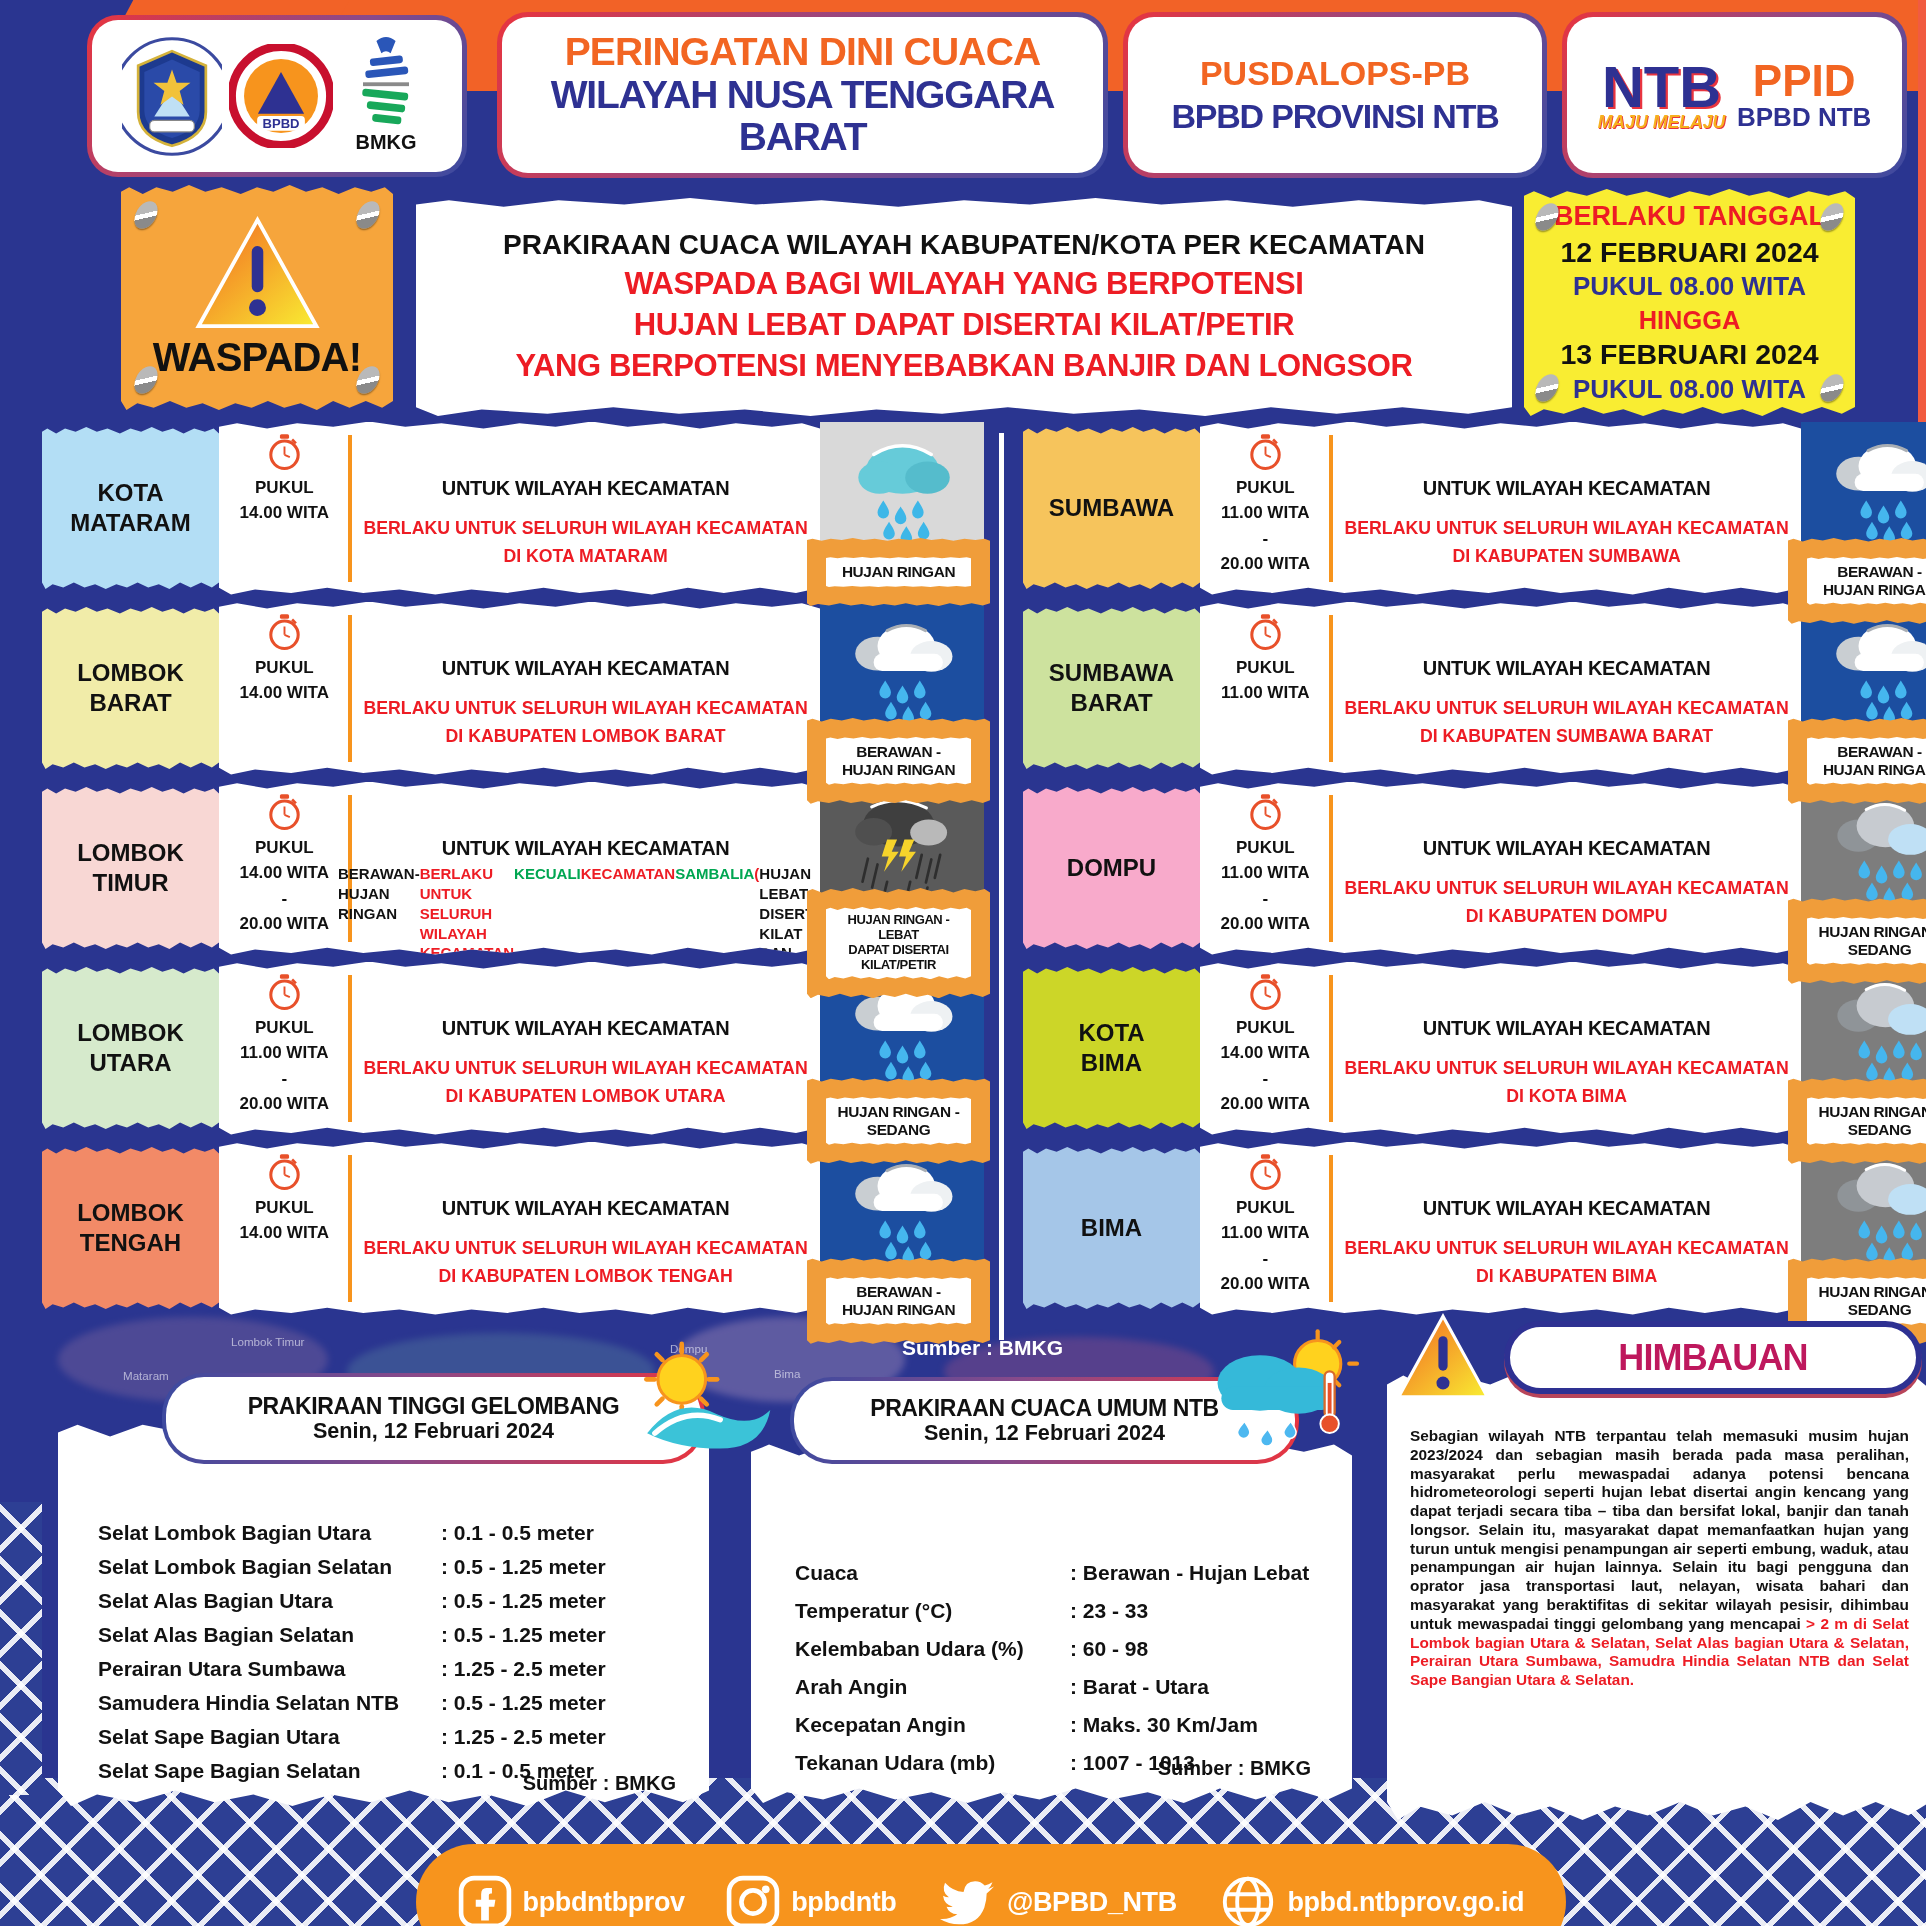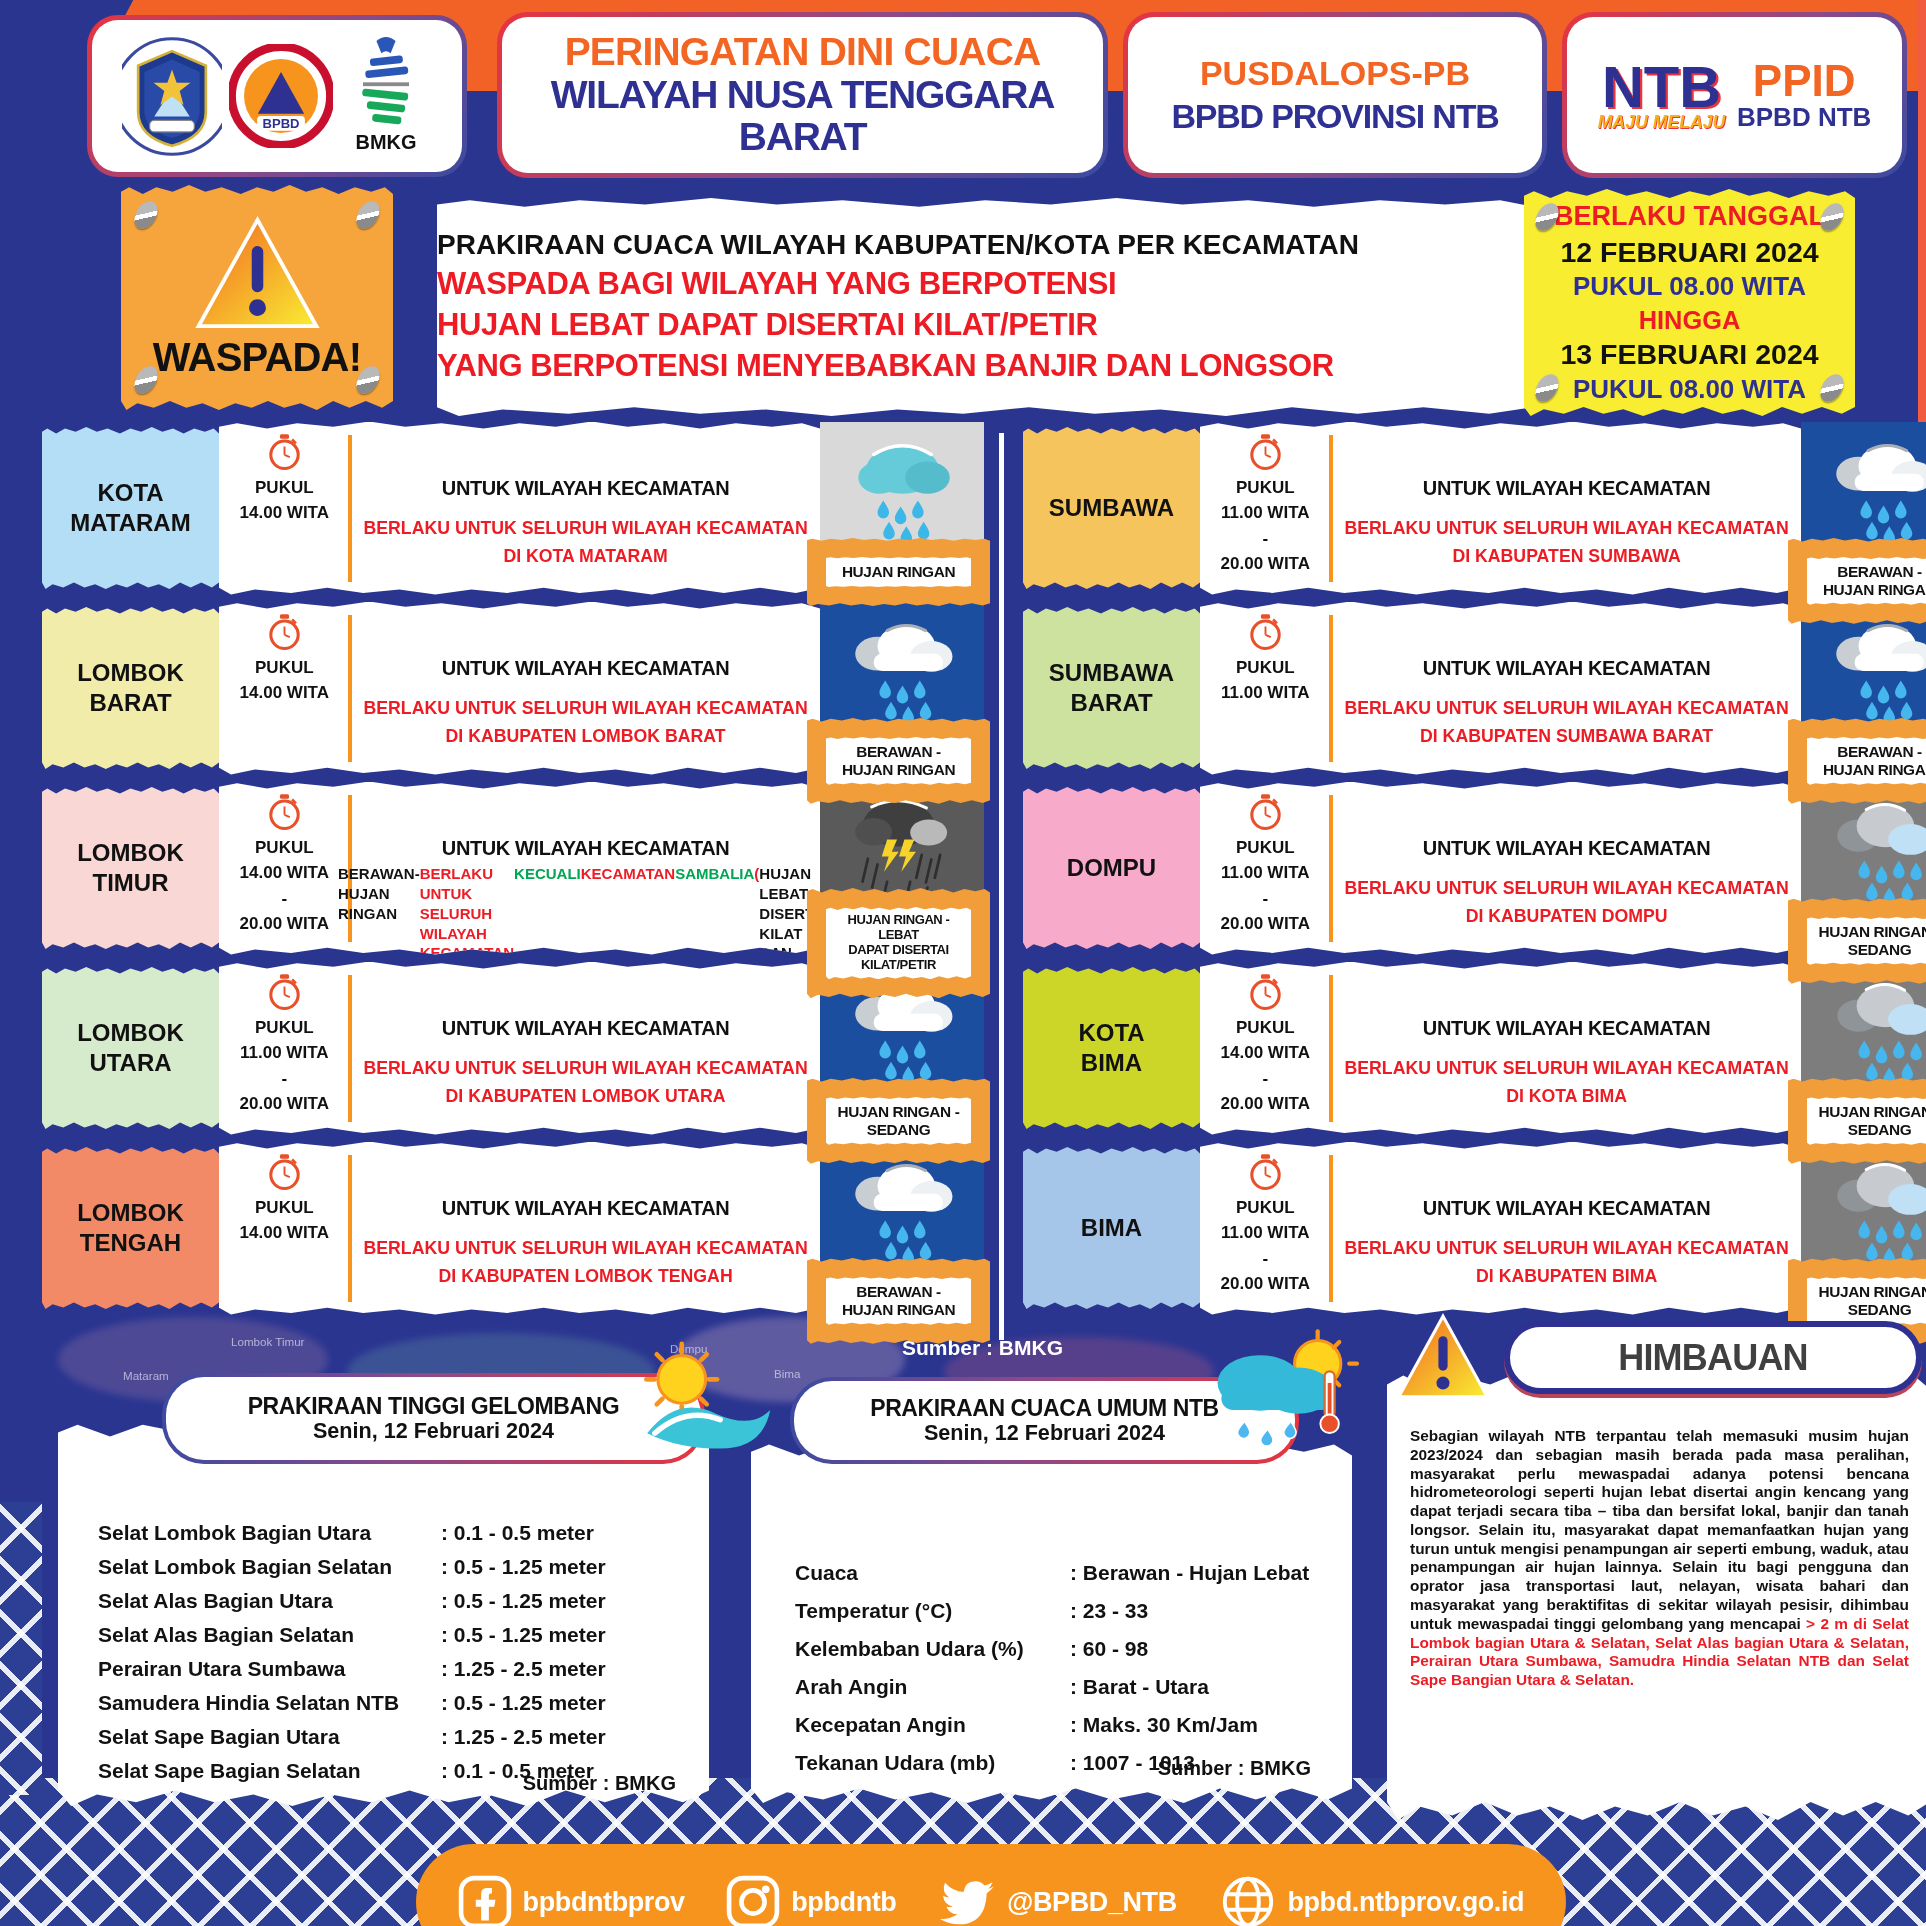--- a/index.html
+++ b/index.html
@@ -23,21 +23,21 @@
   .rightp{top:11.6px;left:1562px;width:335px;height:156px;gap:11.6px;}
   .ntblogo{display:flex;flex-direction:column;align-items:center;line-height:.95;}
   .ntblogo .ntb{font-size:58px;font-weight:800;color:#2e3192;text-shadow:2.3px 1.5px 0 #e8343f;}
   .ntblogo .tag{font-size:17.7px;font-weight:800;font-style:italic;color:#f7b01e;text-shadow:0.8px 0.8px 0 #e8343f;}
   .ppid{display:flex;flex-direction:column;align-items:center;line-height:1.05;}
   .ppid .a{font-size:44px;font-weight:800;color:#f26522;}
   .ppid .b{font-size:26px;font-weight:800;color:#2e3192;}
   
   .waspada{top:185px;left:121px;width:272px;height:225px;background:#f6a53c;display:flex;flex-direction:column;align-items:center;justify-content:center;gap:3.1px;}
   .waspada .wlabel{font-size:40px;font-weight:800;color:#111;letter-spacing:-0.8px;}
-  .headline{top:198px;left:416px;width:1096px;height:218px;background:#fff;display:flex;flex-direction:column;align-items:flex-start;justify-content:center;text-align:center;line-height:1.32;margin-left:21px;}
+  .headline{top:198px;left:416px;width:1096px;height:218px;background:#fff;display:flex;flex-direction:column;align-items:center;justify-content:center;text-align:center;line-height:1.32;}
   .headline .h1{font-size:28px;font-weight:800;color:#111;}
   .headline .hr{font-size:31px;font-weight:800;color:#ed1c24;letter-spacing:-0.4px;}
   .validity{top:189px;left:1524px;width:331px;height:227px;background:#f9ed32;display:flex;flex-direction:column;align-items:center;justify-content:center;text-align:center;line-height:1.28;}
   .validity .v1{font-size:27px;font-weight:800;color:#ed1c24;}
   .validity .vd{font-size:28.5px;font-weight:800;color:#111;}
   .validity .vt{font-size:26px;font-weight:800;color:#2e3192;}
   .validity .vm{font-size:25.4px;font-weight:800;color:#ed1c24;}
   .screw{position:absolute;width:20px;height:30px;border-radius:50%;background:linear-gradient(135deg,#b9b9b9 45%,#fff 45% 58%,#8a8a8a 58%);transform:rotate(32deg);box-shadow:0.8px 1.2px 1.5px rgba(0,0,0,.35);}
   
   #cards-left{position:absolute;left:42px;top:427px;width:942px;}
@@ -84,21 +84,21 @@
   .weatherrows{top:1554px;left:795px;width:524px;}
   .drow{display:flex;font-weight:700;color:#111;}
   .waverows .drow{font-size:21px;line-height:34px;justify-content:center;}
   .weatherrows .drow{font-size:21px;line-height:38px;}
   .waverows .dn{flex:0 0 343px;} .weatherrows .dn{flex:0 0 275px;}
   .dv{flex:1;}
   .srcnote{position:absolute;font-size:20px;font-weight:800;color:#111;z-index:6;}
   .src-wave{top:1772px;left:98px;width:578px;text-align:right;}
   .src-weather{top:1757px;left:795px;width:516px;text-align:right;}
   .himb-title{top:1321px;left:1504px;width:418px;height:73px;background:#fff;border:6.2px solid #2e3192;border-radius:39px;box-shadow:0 3.9px 0 #b8455a;display:flex;align-items:center;justify-content:center;z-index:6;box-sizing:border-box;}
-  .himb-title span{font-size:36px;font-weight:800;color:#404040;letter-spacing:-0.8px;}
+  .himb-title span{font-size:36px;font-weight:800;color:#be185d;letter-spacing:-0.8px;}
   .himb-tri{top:1312px;left:1395px;z-index:7;}
   .himb-text{position:absolute;top:1427px;left:1410px;width:499px;font-size:15.4px;font-weight:700;line-height:1.22;text-align:justify;color:#111;z-index:6;}
   .himb-text .red{color:#ed1c24;}
   
   .footer{top:1844px;left:416px;width:1150px;height:116px;background:#f7941d;border-radius:58px;display:flex;align-items:center;justify-content:space-evenly;z-index:8;}
   .fitem{display:flex;align-items:center;gap:10.8px;}
   .fitem .flabel{font-size:27px;font-weight:800;color:#fff;letter-spacing:-0.4px;}
   svg{display:block;}
 </style>
 </head>

